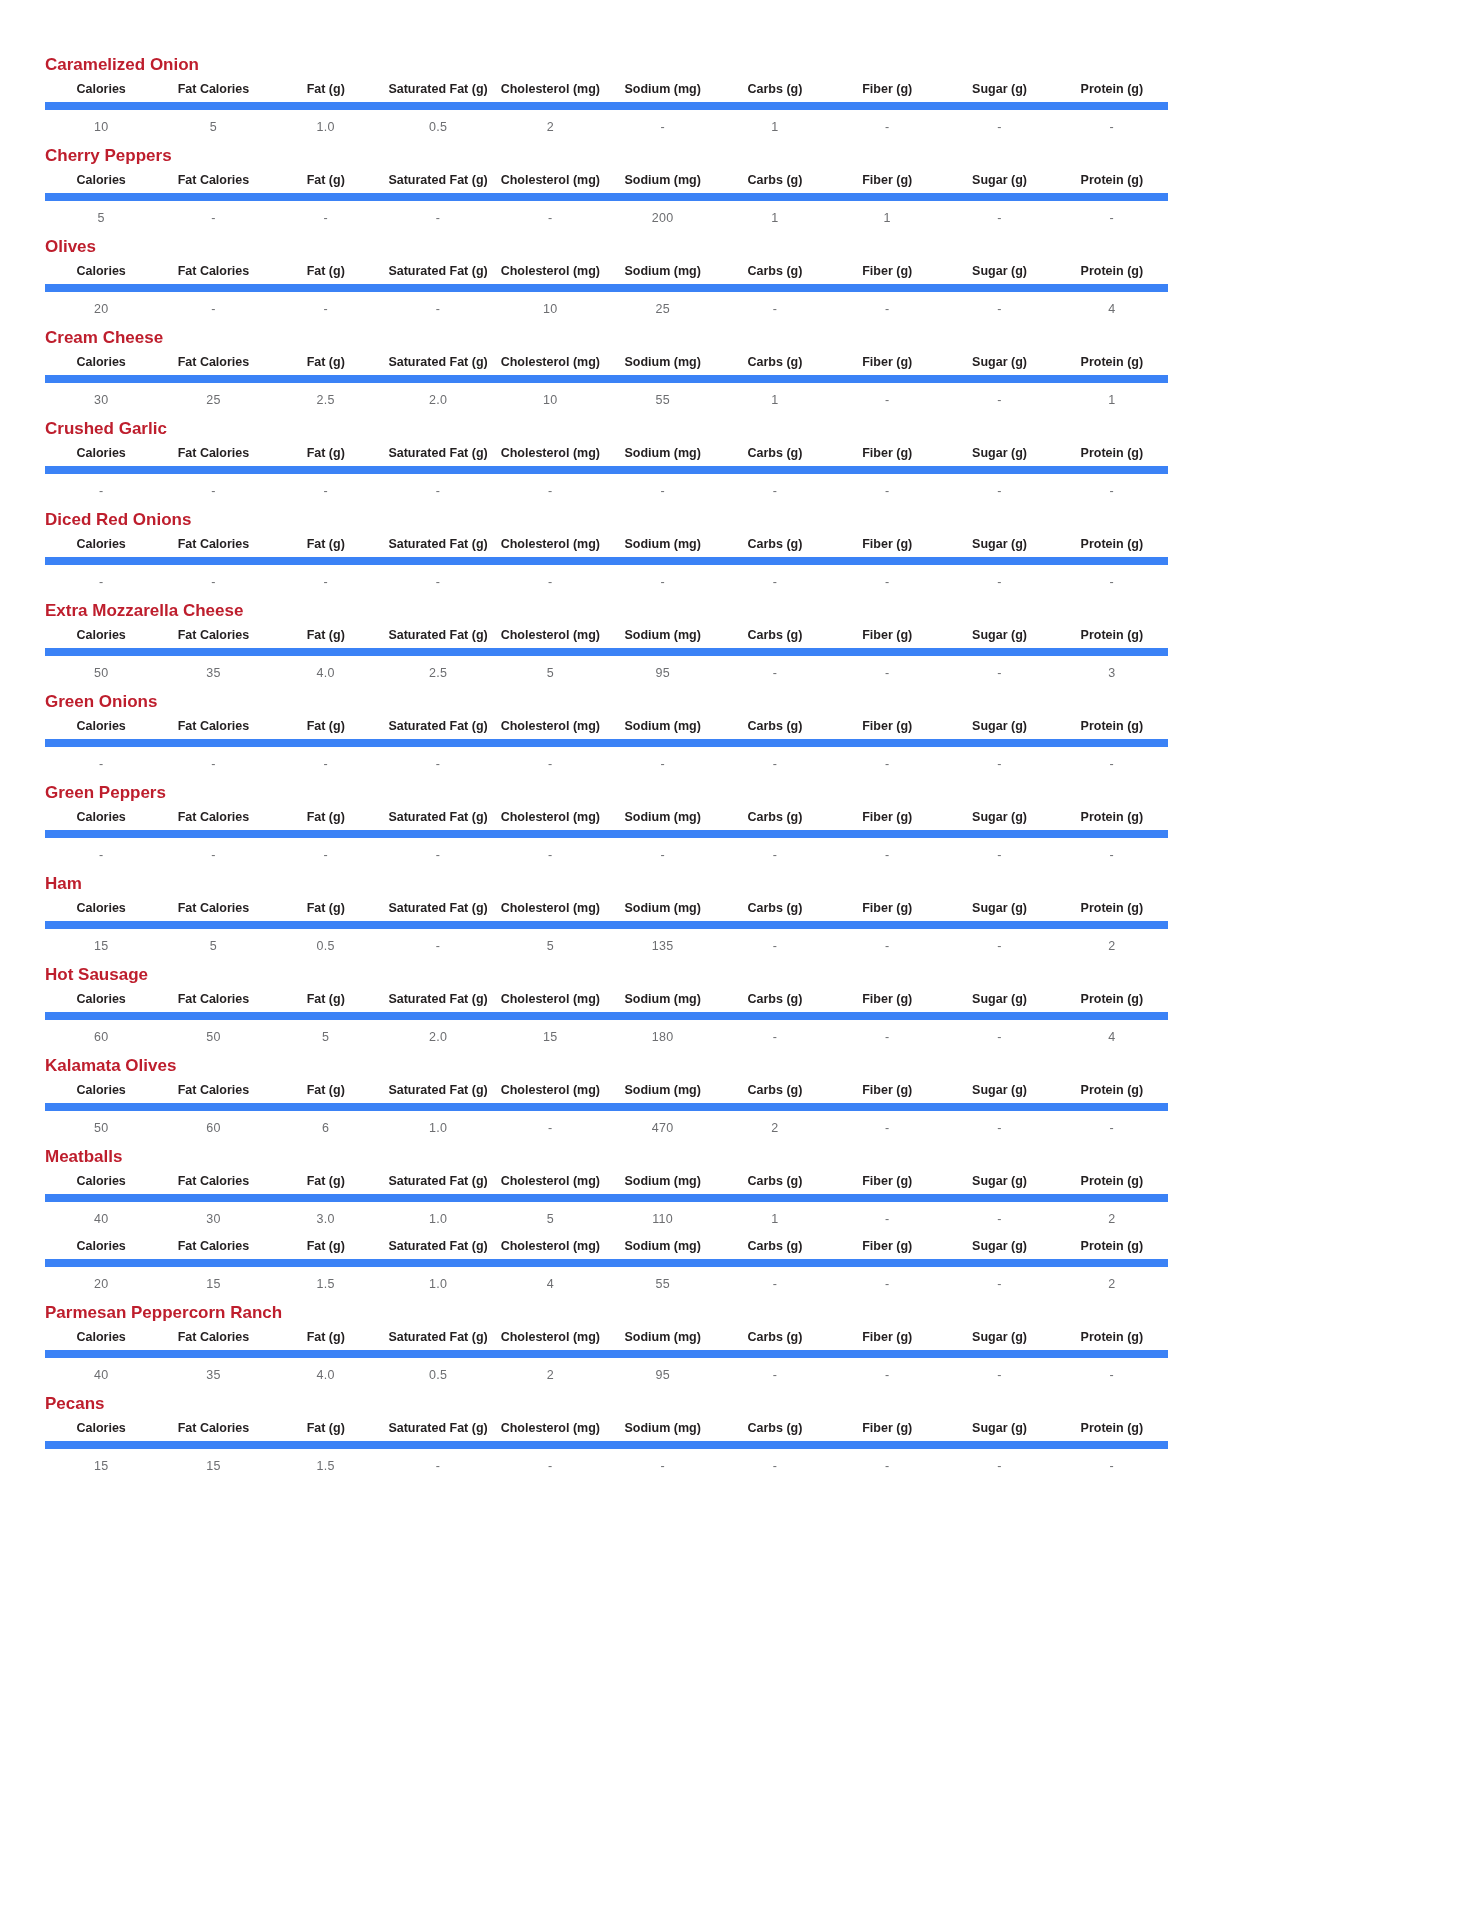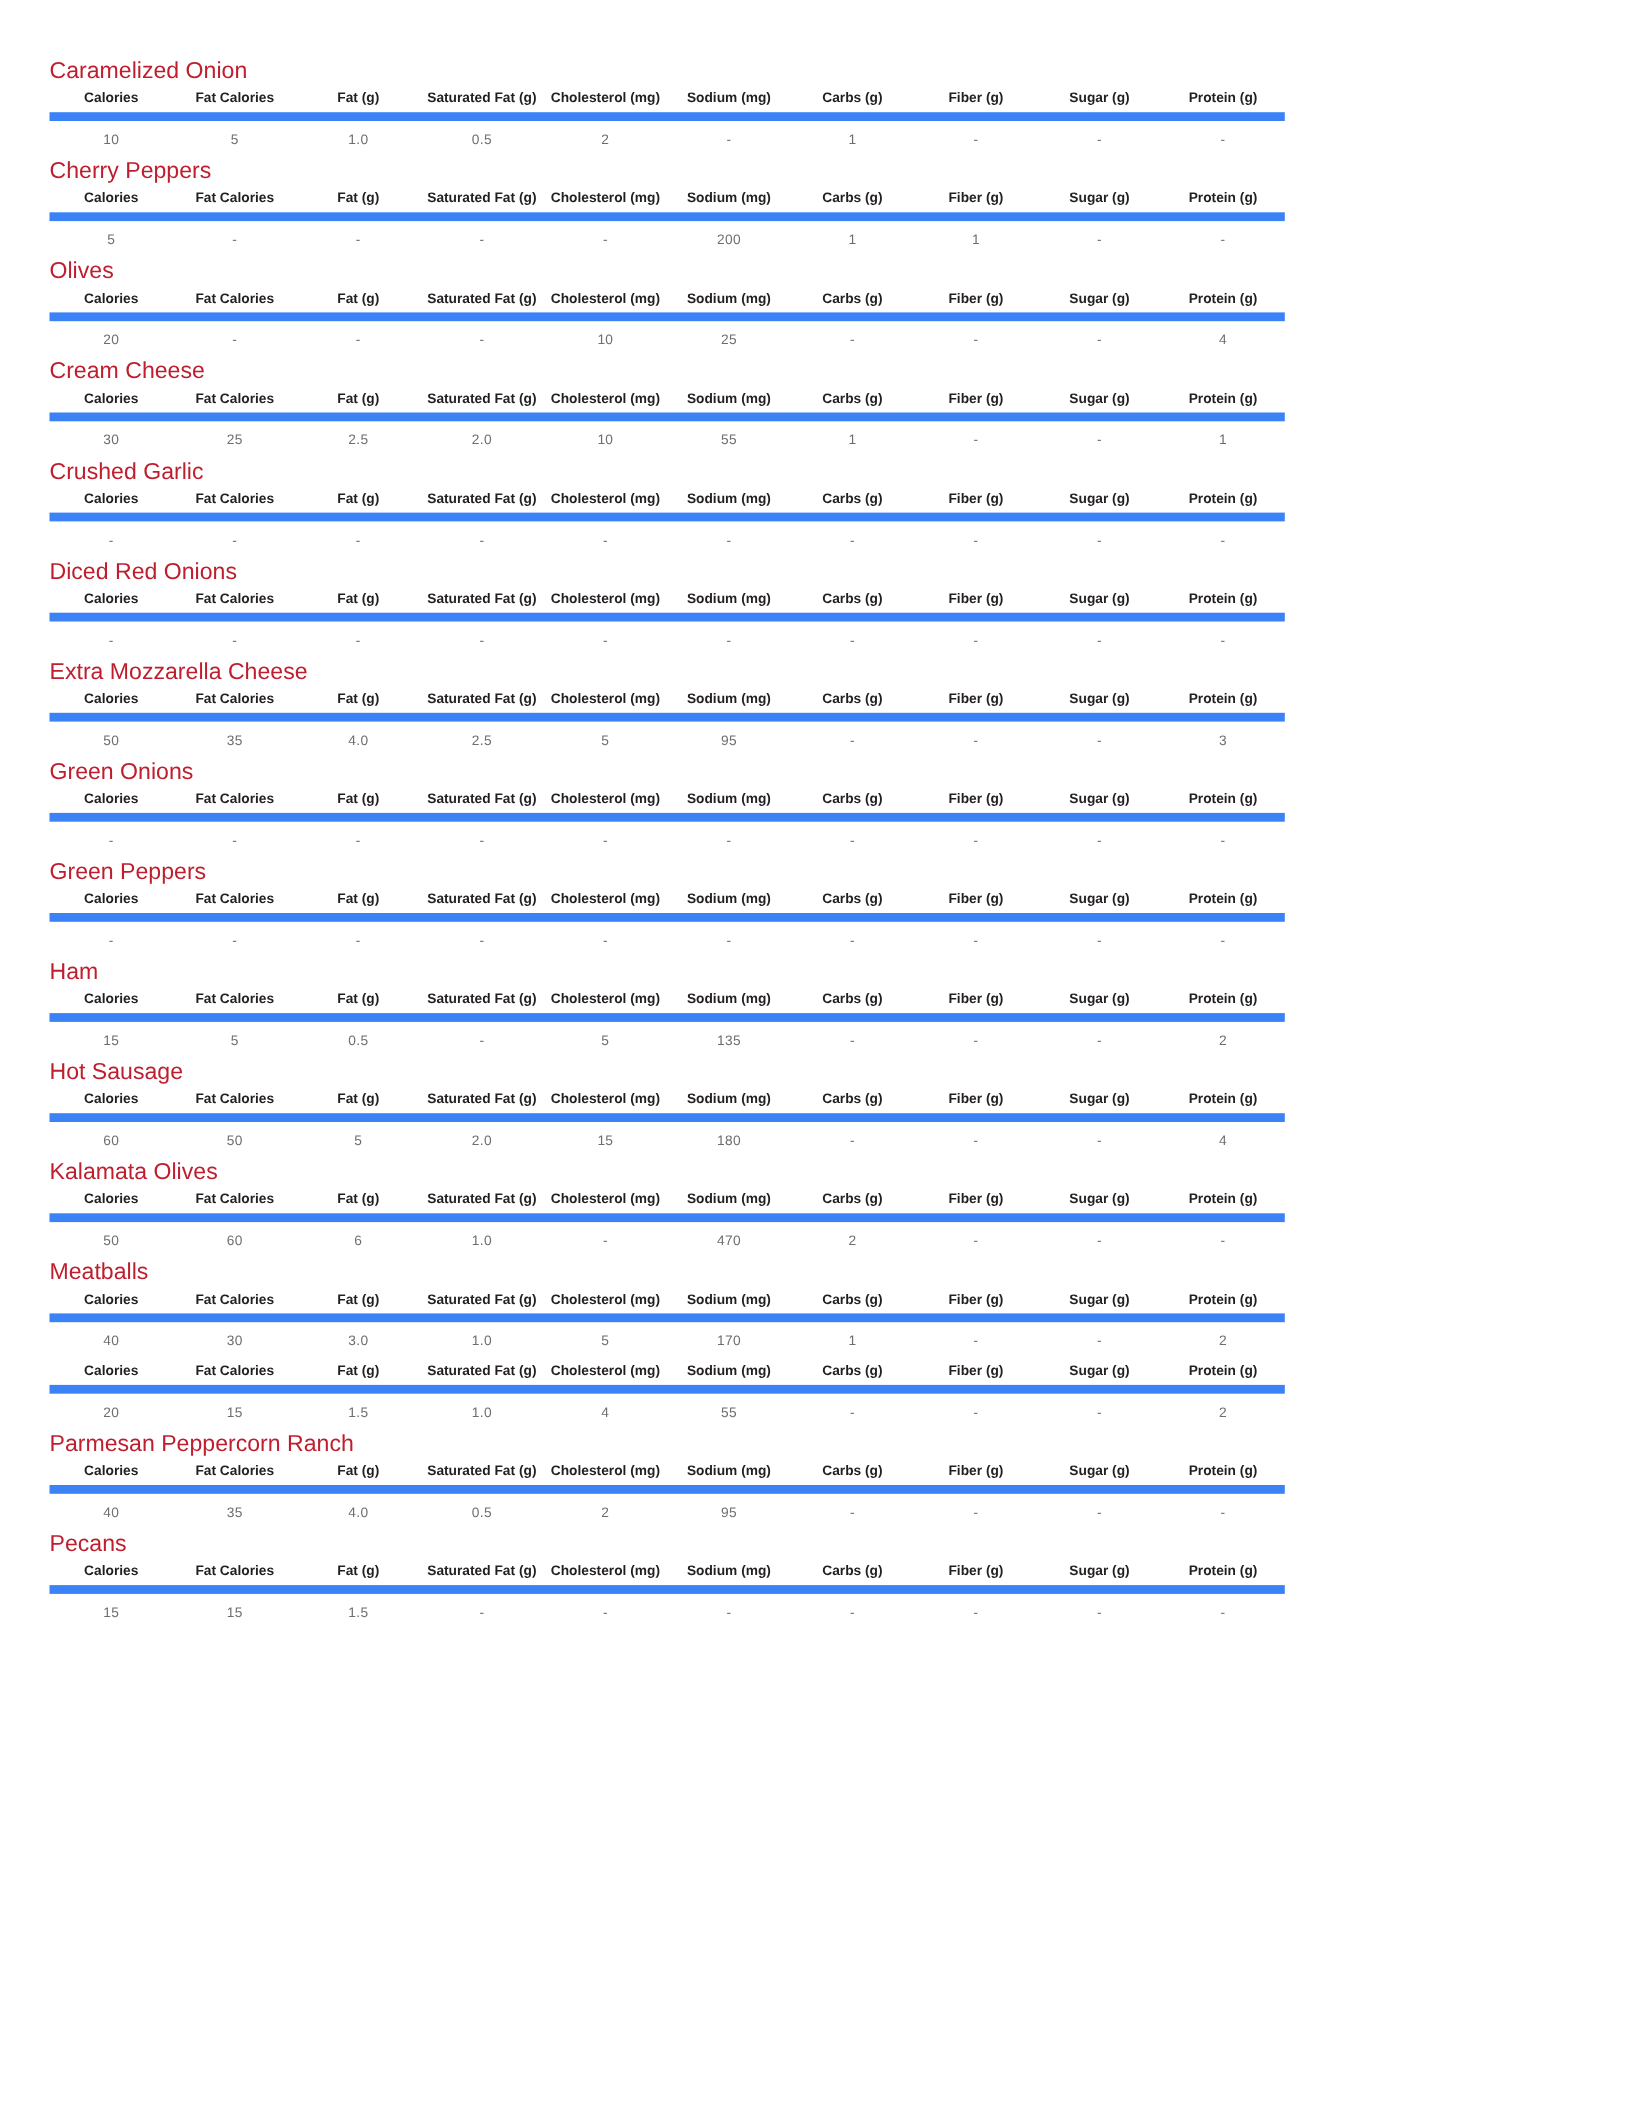--- a/index.html
+++ b/index.html
@@ -39,23 +39,23 @@
     display: inline-block;
     font-size: 16px;
     color: #231f20;
     margin-left: 14px;
     vertical-align: baseline;
   }
   .sections { width: 1123px; }
   .topping-section { width: 1123px; margin: 0 0 12px 0; }
   .topping-name {
     margin: 0;
-    font-size: 21px;
+    font-size: 17px;
     line-height: 18px;
-    font-weight: 400;
+    font-weight: 700;
     color: #be1e2d;
   }
   .ntable { width: 100%; }
   .thead {
     display: grid;
     grid-template-columns: repeat(10, 1fr);
     margin-top: 8px;
     padding-bottom: 5px;
     border-bottom: 8px solid #3b82f6;
   }
@@ -459,21 +459,21 @@
             <div class="th">Fiber (g)</div>
             <div class="th">Sugar (g)</div>
             <div class="th">Protein (g)</div>
           </div>
       <div class="tbody">
             <div class="td">40</div>
             <div class="td">30</div>
             <div class="td">3.0</div>
             <div class="td">1.0</div>
             <div class="td">5</div>
-            <div class="td">170</div>
+            <div class="td">110</div>
             <div class="td">1</div>
             <div class="td">-</div>
             <div class="td">-</div>
             <div class="td">2</div>
           </div>
     </div>
   </section>
 
   <section class="topping-section">
     <div class="ntable">

